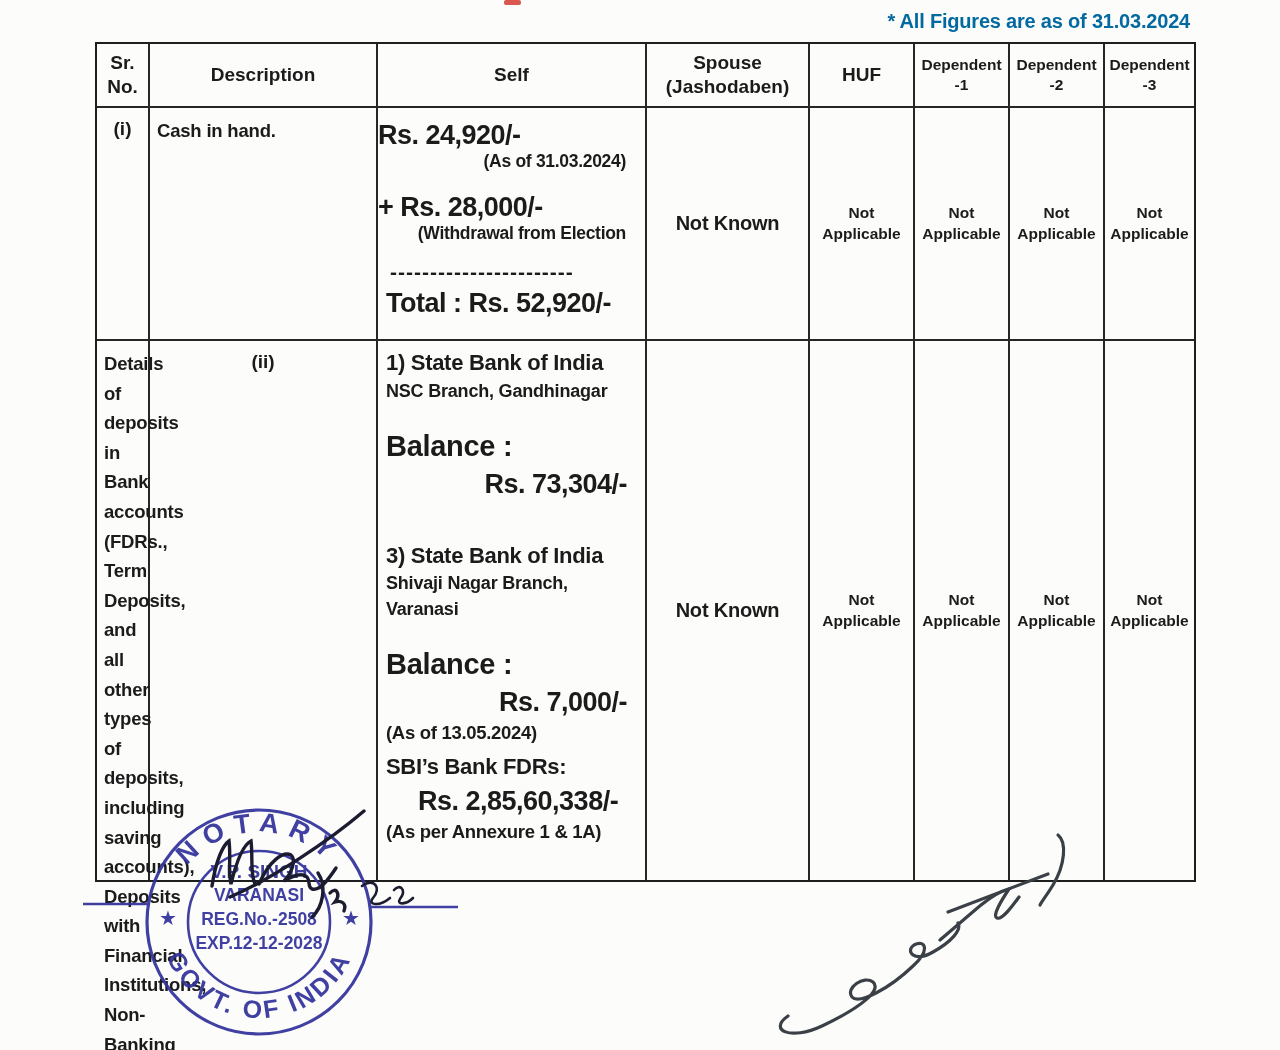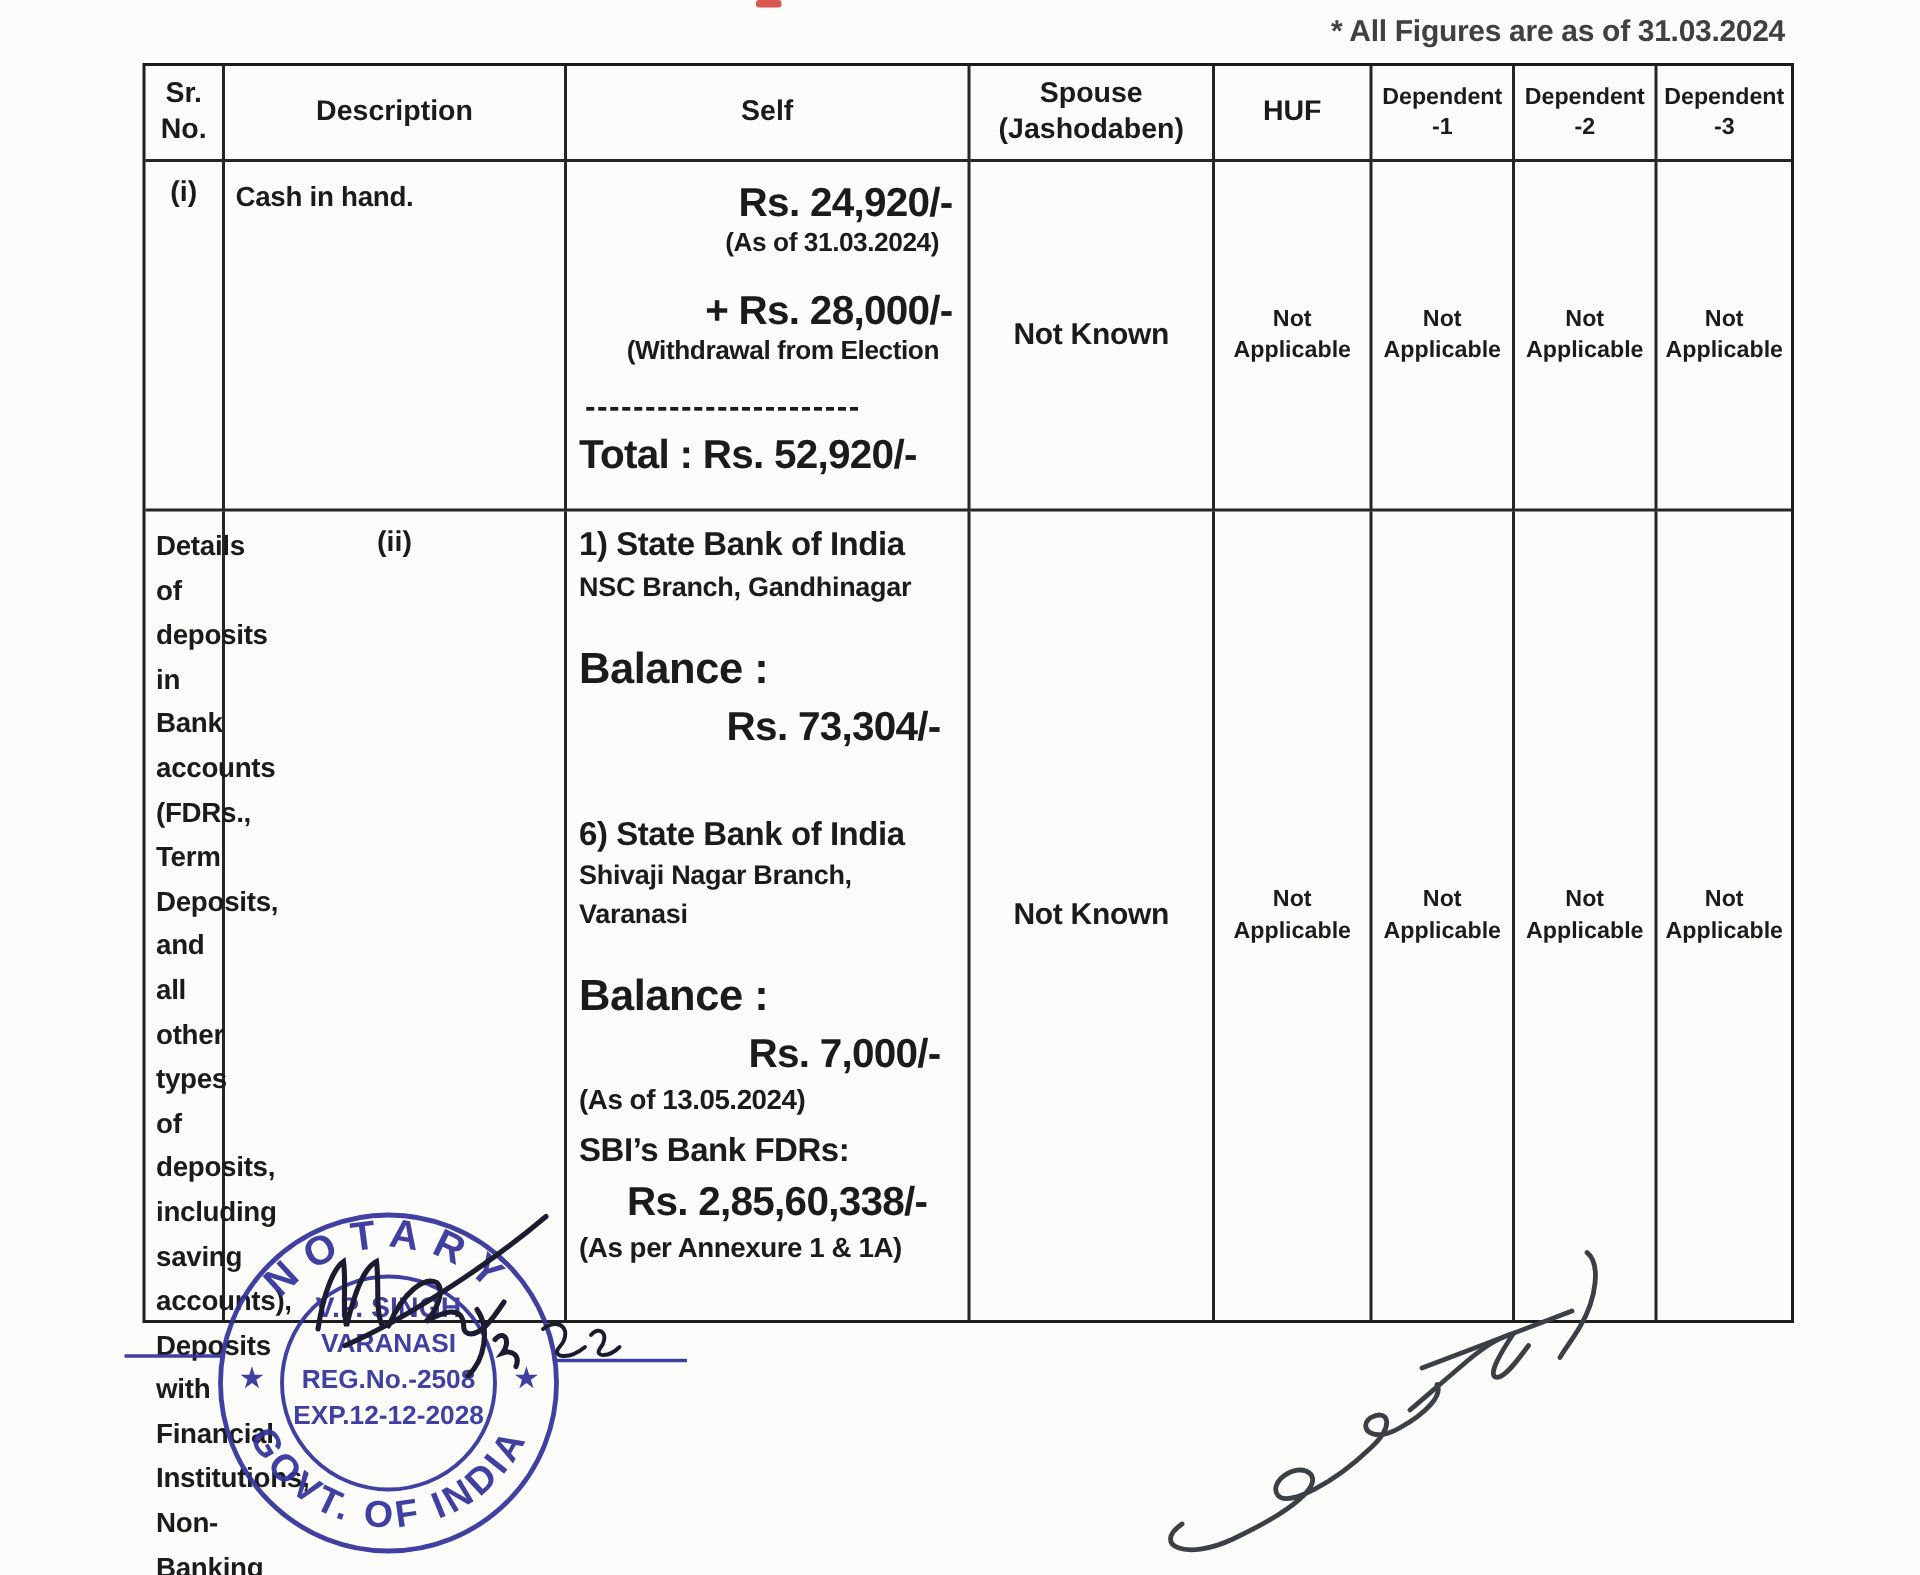--- a/index.html
+++ b/index.html
@@ -7,21 +7,21 @@
     width:1280px;height:1050px;position:relative;overflow:hidden;
     background:#fcfcfa;
     font-family:"Liberation Sans", sans-serif;
     color:#1b1b1b;
     -webkit-font-smoothing:antialiased;
   }
   .page{position:absolute;inset:0;}
   
   .note{
     position:absolute;top:10px;right:90px;
-    font-size:20px;font-weight:bold;letter-spacing:-0.2px;color:#404040;
+    font-size:20px;font-weight:bold;letter-spacing:-0.2px;color:#0369a1;
   }
   
   .asset-table{
     position:absolute;left:95px;top:42px;
     display:grid;
     grid-template-columns:53px 228px 269px 163px 105px 95px 95px 89px;
     grid-template-rows:64px 233px 539px;
     border:2.4px solid #1e1e1e;
     background:transparent;
   }
@@ -42,21 +42,21 @@
   .sr{font-weight:bold;font-size:19px;padding-top:10px;text-align:center;}
   
   .desc{font-weight:bold;font-size:18.5px;line-height:1.6;padding:8px 2px 0 7px;letter-spacing:-0.2px;}
   
   .mid{display:flex;align-items:center;justify-content:center;text-align:center;
        font-weight:bold;}
   .mid.known{font-size:20px;letter-spacing:-0.2px;}
   .mid.na{font-size:15.5px;line-height:1.35;padding:0 14px;}
   
   .self1{padding-top:12px;font-weight:bold;}
-  .self1 .amt{font-size:27px;text-align:right;padding-right:10px;letter-spacing:-0.5px;}
+  .self1 .amt{font-size:27px;text-align:left;padding-right:10px;letter-spacing:-0.5px;}
   .self1 .nt{font-size:17.5px;text-align:right;padding-right:19px;letter-spacing:-0.3px;}
   .self1 .plus{margin-top:20px;}
   .self1 .dash{font-size:21px;letter-spacing:1px;white-space:nowrap;overflow:hidden;
                padding-left:12px;margin-top:16px;width:250px;}
   .self1 .total{font-size:27px;text-align:left;padding-left:8px;margin-top:4px;letter-spacing:-0.5px;}
   
   .self2{padding:8px 4px 0 8px;font-weight:bold;}
   .self2 .bank{font-size:22px;letter-spacing:-0.3px;line-height:1.3;}
   .self2 .branch{font-size:18px;letter-spacing:-0.2px;line-height:1.45;}
   .self2 .bal{font-size:29px;margin-top:26px;letter-spacing:-0.3px;}
@@ -123,21 +123,21 @@
     <div class="c mid na">Not Applicable</div>
     <div class="c mid na">Not Applicable</div>
 
     <div class="c desc r3">Details of deposits in Bank accounts (FDRs., Term Deposits, and all other types of deposits, including saving accounts), Deposits with Financial Institutions, Non-Banking Financial Companies, and Cooperative societies, and the amount in each such deposit</div>
     <div class="c sr r3">(ii)</div>
     <div class="c self2 r3">
       <div class="bank">1) State Bank of India</div>
       <div class="branch">NSC Branch, Gandhinagar</div>
       <div class="bal">Balance :</div>
       <div class="bamt">Rs. 73,304/-</div>
-      <div class="bank gap1">6) State Bank of India</div>
+      <div class="bank gap1">3) State Bank of India</div>
       <div class="branch">Shivaji Nagar Branch,</div>
       <div class="branch">Varanasi</div>
       <div class="bal">Balance :</div>
       <div class="bamt">Rs. 7,000/-</div>
       <div class="bnote">(As of 13.05.2024)</div>
       <div class="fdr">SBI’s Bank FDRs:</div>
       <div class="famt">Rs. 2,85,60,338/-</div>
       <div class="bnote">(As per Annexure 1 &amp; 1A)</div>
     </div>
     <div class="c mid known r3">Not Known</div>

